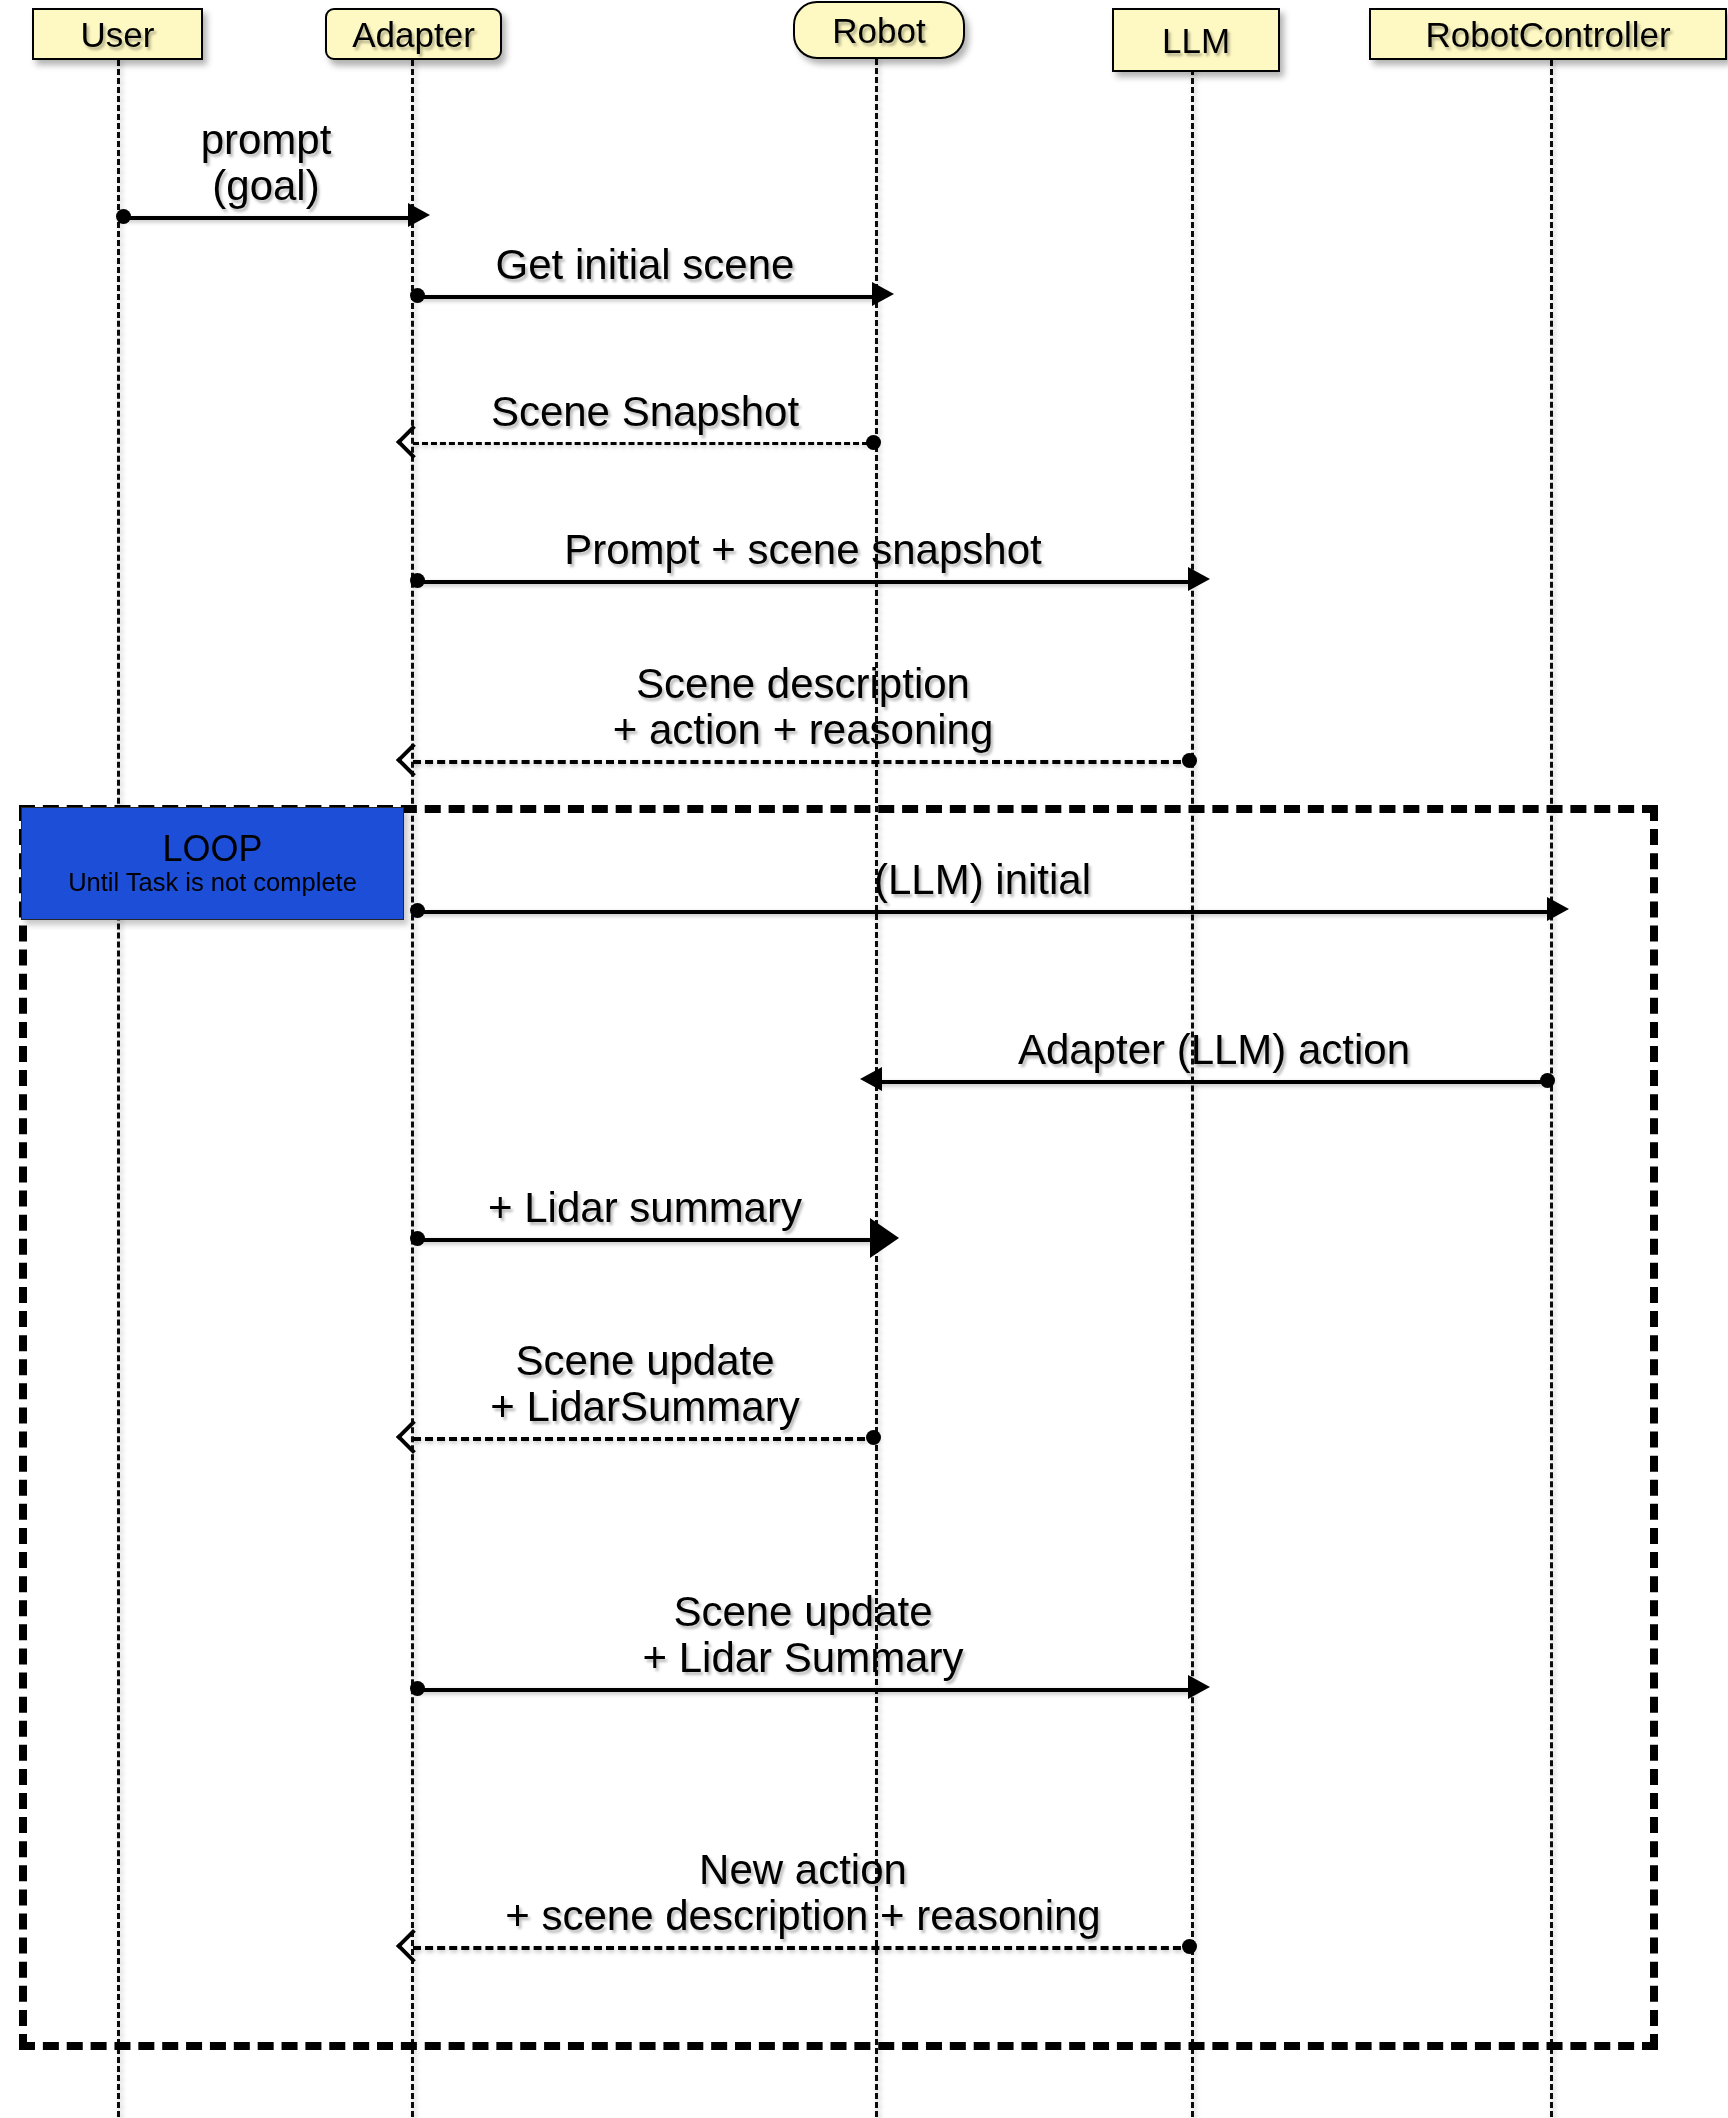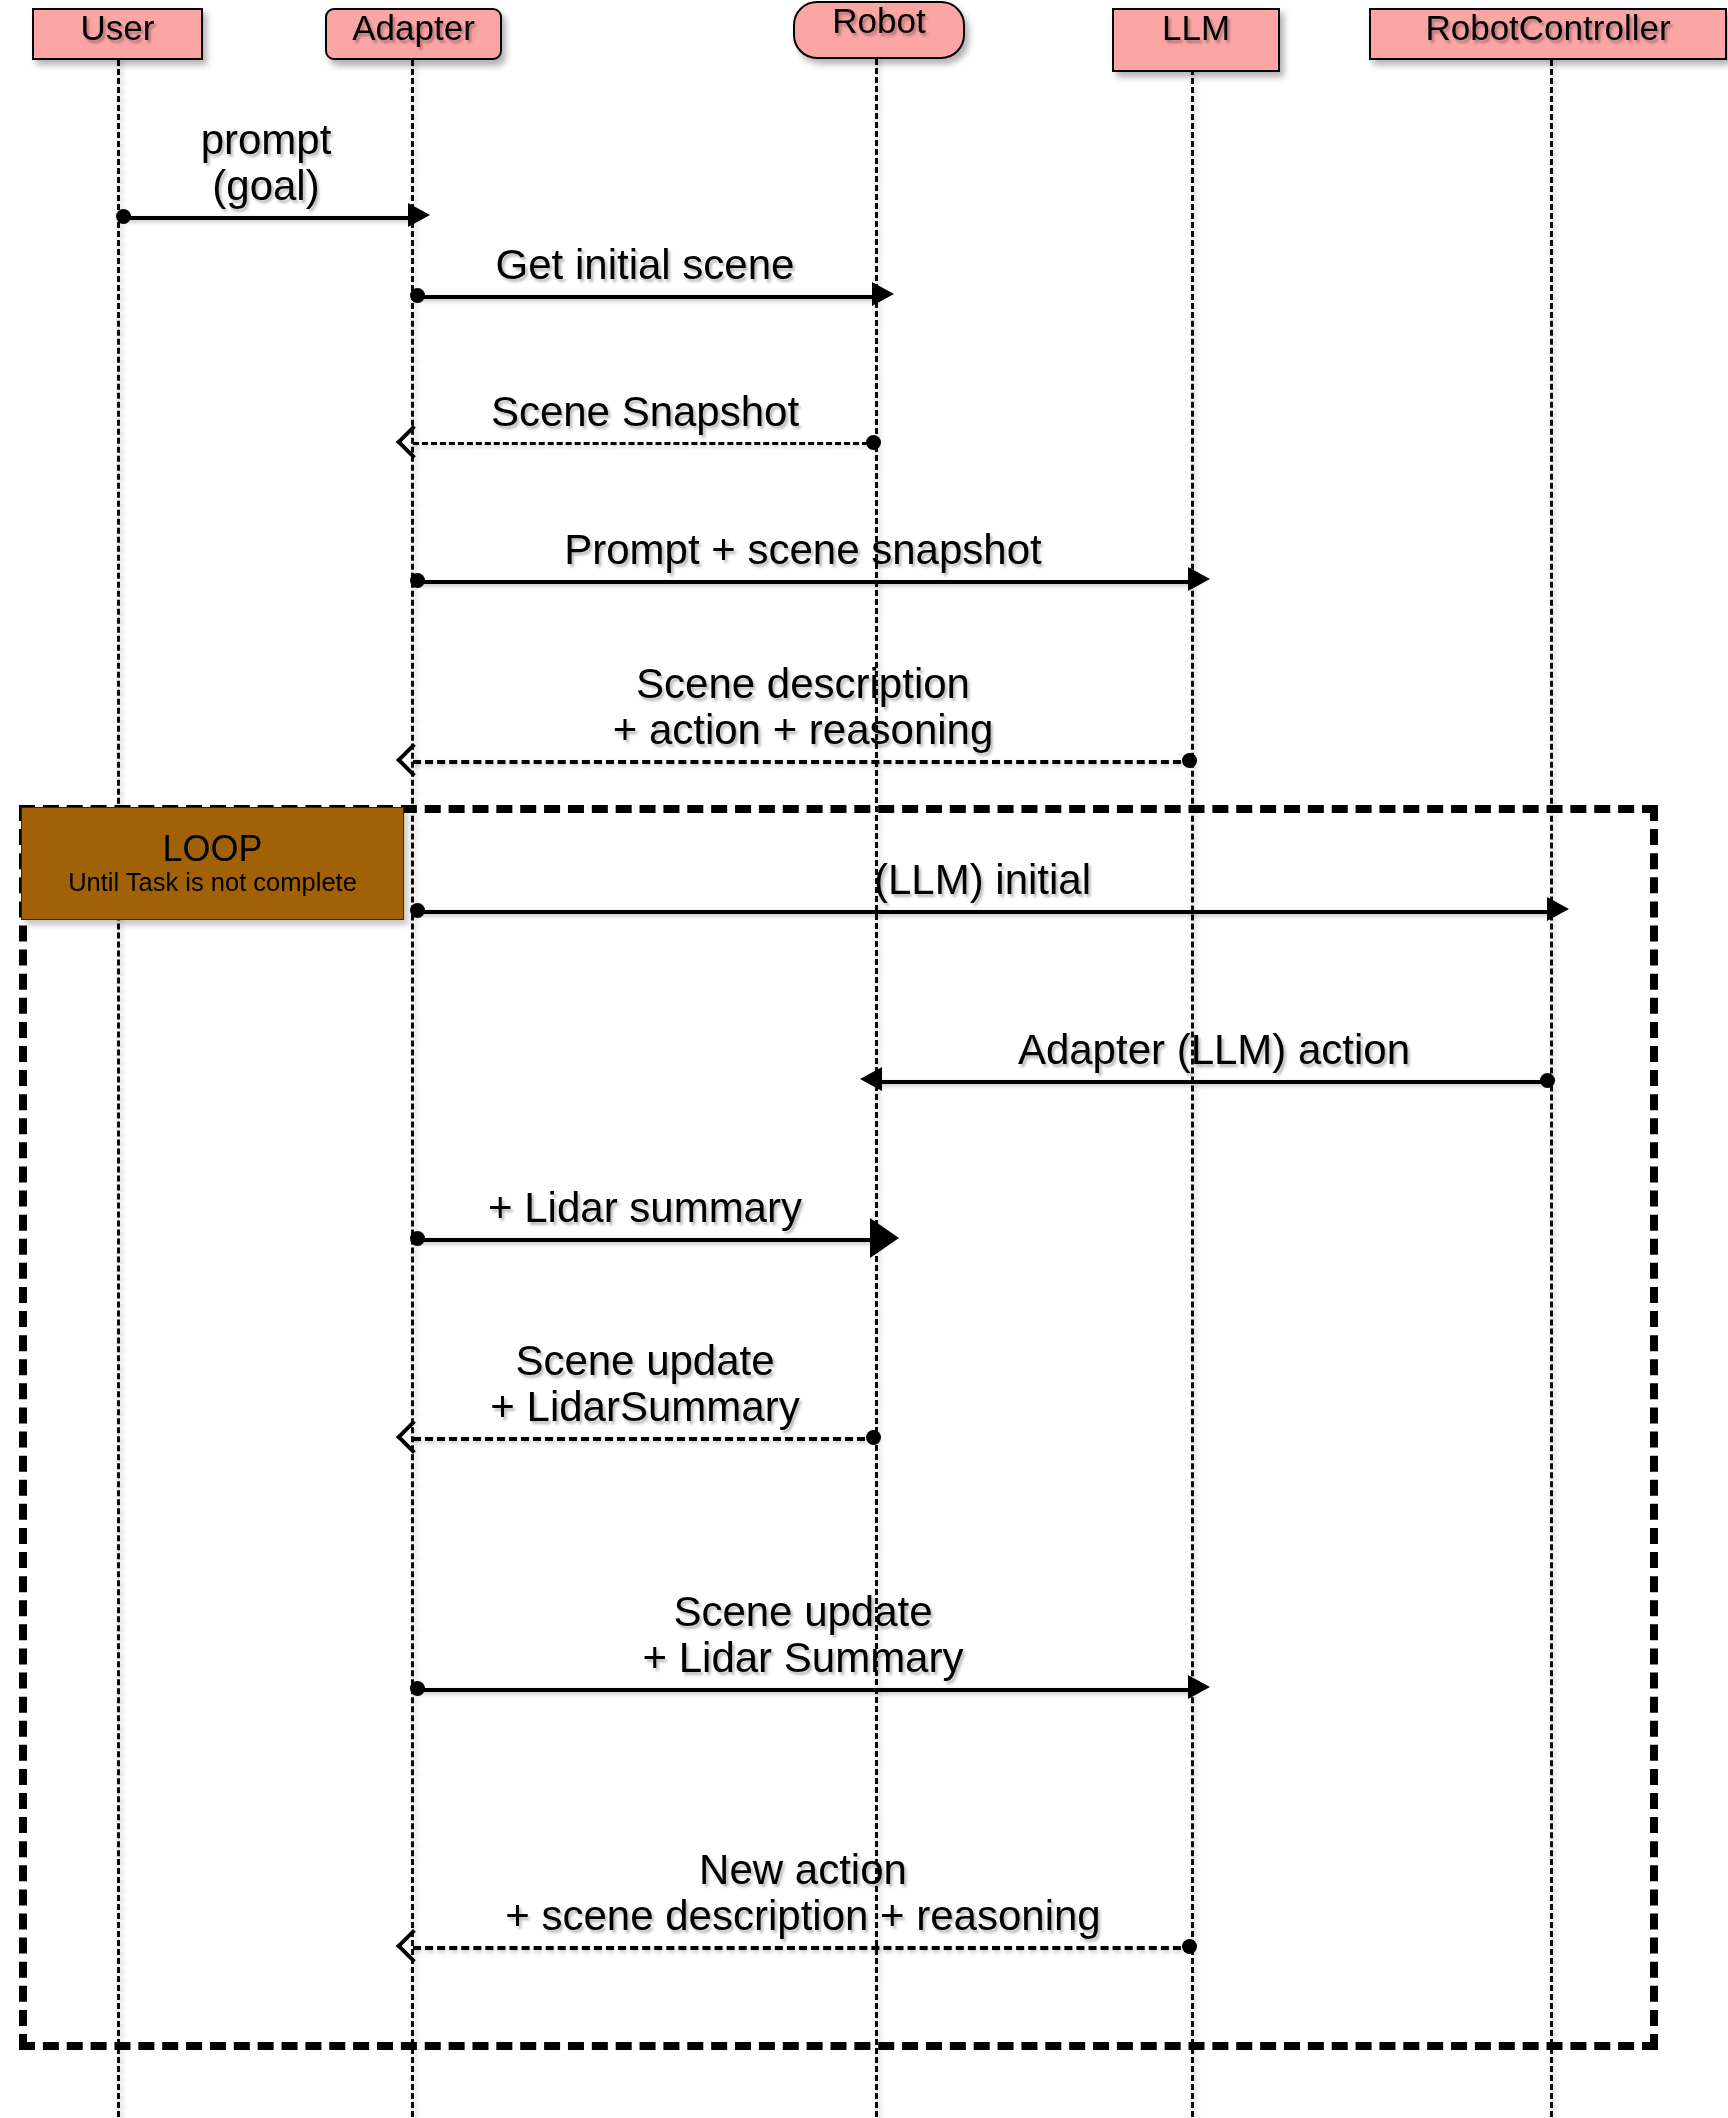--- a/index.html
+++ b/index.html
@@ -15,23 +15,24 @@
     width: 1729px;
     height: 2119px;
     background: #ffffff;
     overflow: hidden;
   }
 
   
   .lifeline-head {
     position: absolute;
     box-sizing: border-box;
-    background: #fca5a5;
+    background: #fef9c3;
     border: 2.9px solid #000000;
     display: flex;
+    align-items: center;
     justify-content: center;
     box-shadow: 4px 5.2px 6.4px rgba(0,0,0,0.30);
   }
   .lifeline-head .label {
     font-size: 35px;
     line-height: 1;
     color: #000000;
     white-space: nowrap;
     text-shadow: 2.3px 2.9px 2.9px rgba(0,0,0,0.30);
   }
@@ -143,21 +144,21 @@
   #loop-frame {
     position: absolute;
     box-sizing: border-box;
     border: 8px dashed #000000;
     background: transparent;
     pointer-events: none;
   }
   #loop-tag {
     position: absolute;
     box-sizing: border-box;
-    background: #a16207;
+    background: #1d4ed8;
     border: 1.7px solid #262626;
     display: flex;
     flex-direction: column;
     align-items: center;
     justify-content: center;
     box-shadow: 3.5px 4.6px 5.8px rgba(0,0,0,0.22);
   }
   #loop-tag .loop-title {
     font-size: 36px;
     line-height: 1.05;

